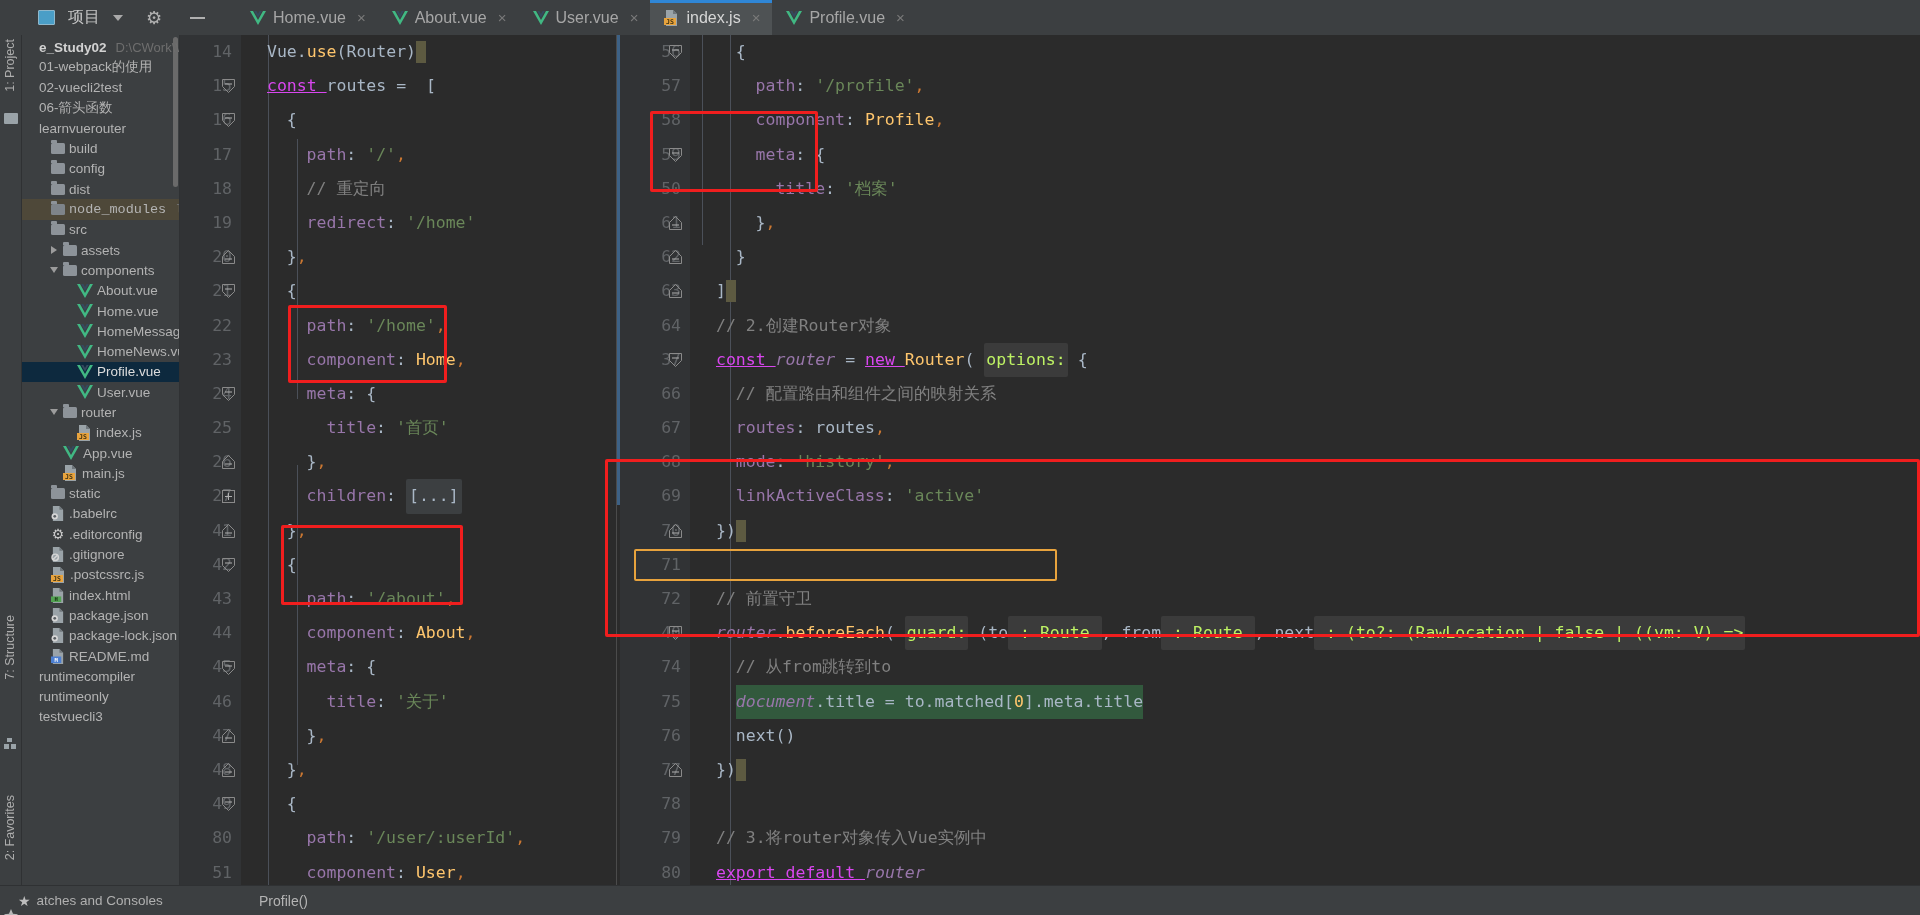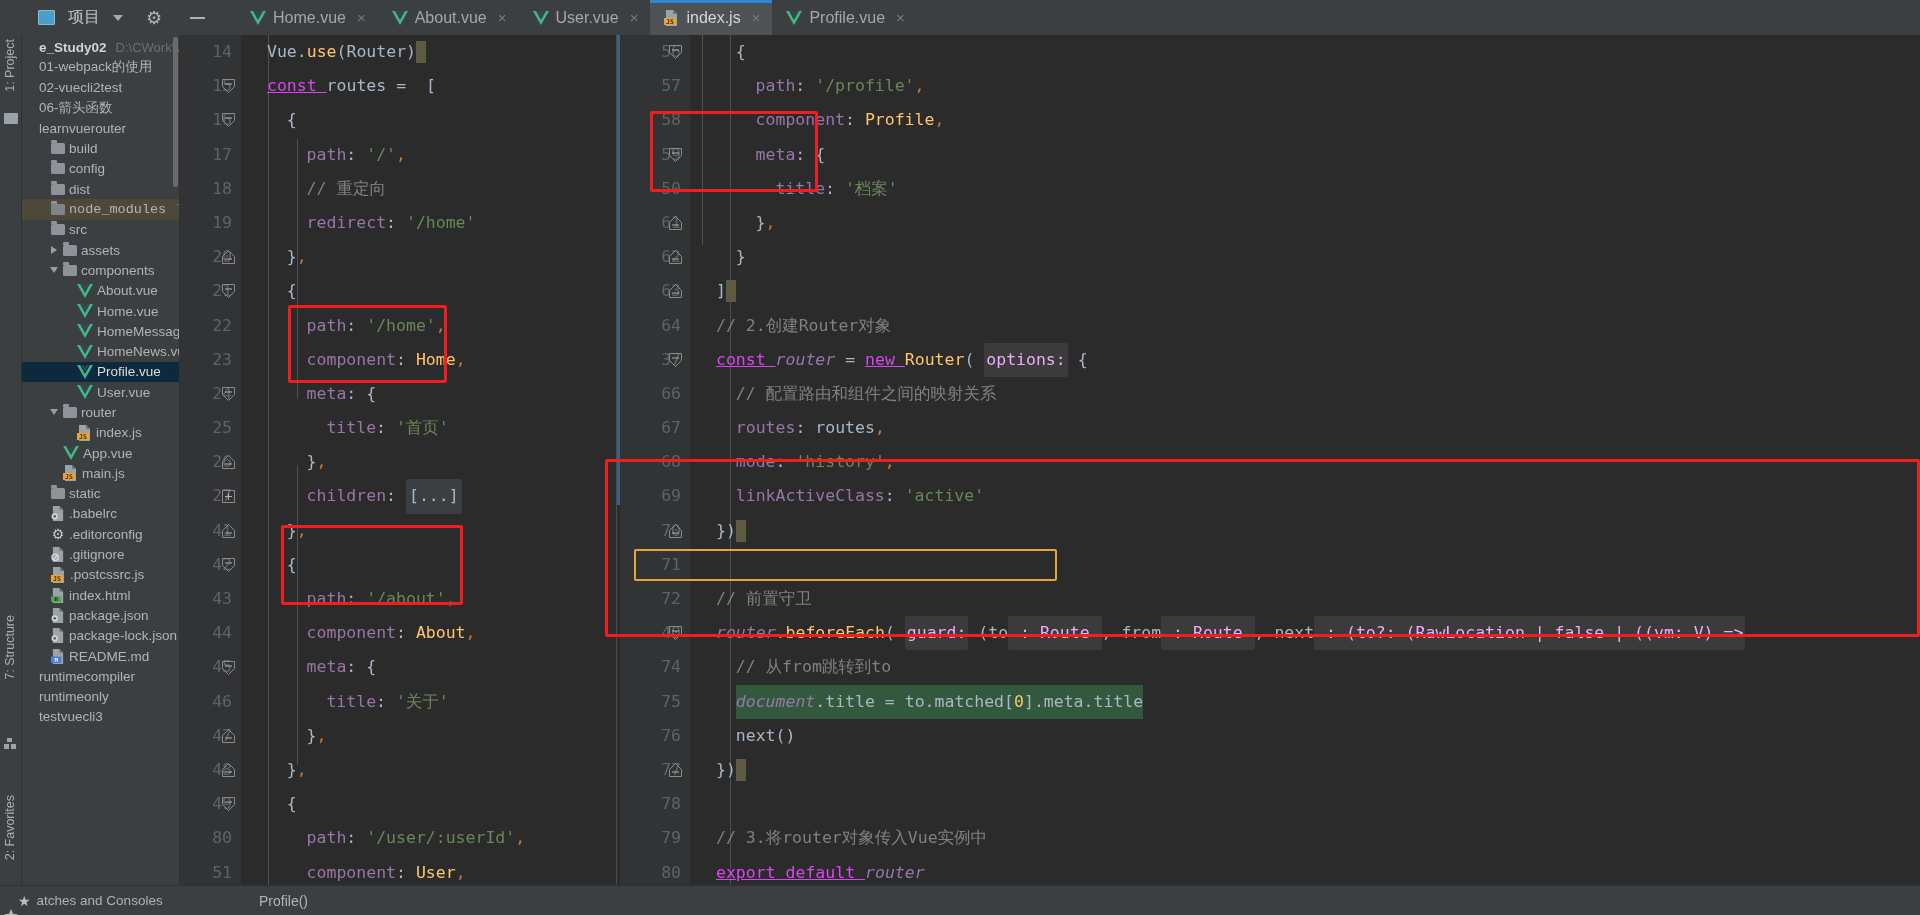--- a/index.html
+++ b/index.html
@@ -79,21 +79,21 @@
   .kw    { color:#d946ef;text-decoration:underline; }
   .prop  { color:#9876aa; }
   .str   { color:#6a8759; }
   .cls   { color:#ffc66d; }
   .plain { color:#a9b7c6; }
   .cmt   { color:#808080; }
   .punc  { color:#a9b7c6; }
   .comma { color:#cc7832; }
   .brace { color:#a9b7c6; }
   .varit { color:#9876aa; font-style:italic; }
-  .hintbg{ background:#3b3b3b; color:#f0abfc; border-radius:2px; padding:0 2px; }
+  .hintbg{ background:#3b3b3b; color:#bef264; border-radius:2px; padding:0 2px; }
   .fold-ph { background:#3c3f41; color:#a9b7c6; border-radius:2px; padding:0 3px; }
   .caret-blk { display:inline-block; width:10px; height:22px; background:#5d5a41; vertical-align:-4px; }
 
   
   .redbox { position:absolute; border:3px solid #f01e1e; border-radius:2px; pointer-events:none; }
   .orangebox { position:absolute; border:2.5px solid #e8a33d; border-radius:2px; pointer-events:none; }
   .yellowhl { background:#32593d; }
 
   
   .guide { position:absolute; width:1px; background:#4b5059; }

